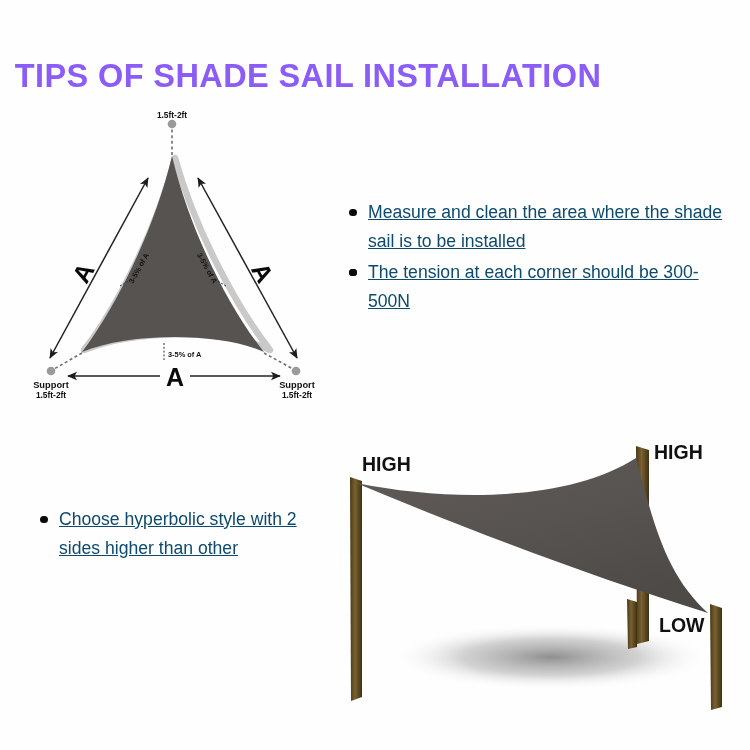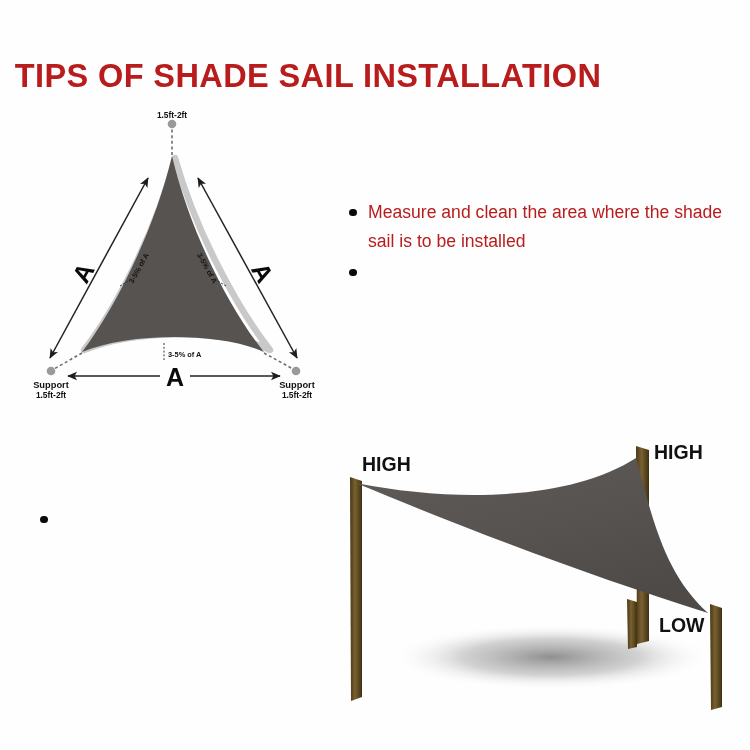--- a/index.html
+++ b/index.html
@@ -28,37 +28,38 @@
   .title {
     position: absolute;
     top: 58px;
     left: 0;
     width: 616px;
     text-align: center;
     font-family: "Liberation Sans", sans-serif;
     font-weight: bold;
     font-size: 32.5px;
     letter-spacing: 0.4px;
-    color: #b91c1c;
+    color: #8b5cf6;
     white-space: nowrap;
   }
 
   
   .bullet-list {
     position: absolute;
     list-style: none;
     margin: 0;
     padding: 0;
   }
   .bullet-list li {
     position: relative;
     padding-left: 19px;
     margin-bottom: 3px;
     line-height: 1.62;
-    color: #b91c1c;
+    color: #0c4a6e;
+    text-decoration: underline;
   }
   .bullet-list li .dot {
     position: absolute;
     left: 0;
     top: 0.60em;
     width: 7.5px;
     height: 7.5px;
     border-radius: 50%;
     background: #0a0a0a;
   }
@@ -176,25 +177,30 @@
   </div>
 
   <ul class="bullet-list" id="tips-top">
     <li>
       <span class="dot"></span>
       <span>Measure and clean the area where the shade sail is to be installed</span>
     </li>
     <li>
       <span class="dot"></span>
     </li>
+    <li>
+      <span class="dot"></span>
+      <span>The tension at each corner should be 300-500N</span>
+    </li>
   </ul>
 
   <ul class="bullet-list" id="tips-bottom">
     <li>
       <span class="dot"></span>
+      <span>Choose hyperbolic style with 2 sides higher than other</span>
     </li>
   </ul>
 
   <div class="diagram" id="hyperbolic-diagram">
     <svg width="414" height="300" viewBox="0 0 414 300" xmlns="http://www.w3.org/2000/svg">
       <defs>
         <linearGradient id="poleGrad" x1="0" y1="0" x2="1" y2="0">
           <stop offset="0%" stop-color="#4a3916"></stop>
           <stop offset="42%" stop-color="#7a6130"></stop>
           <stop offset="100%" stop-color="#3f3113"></stop>

